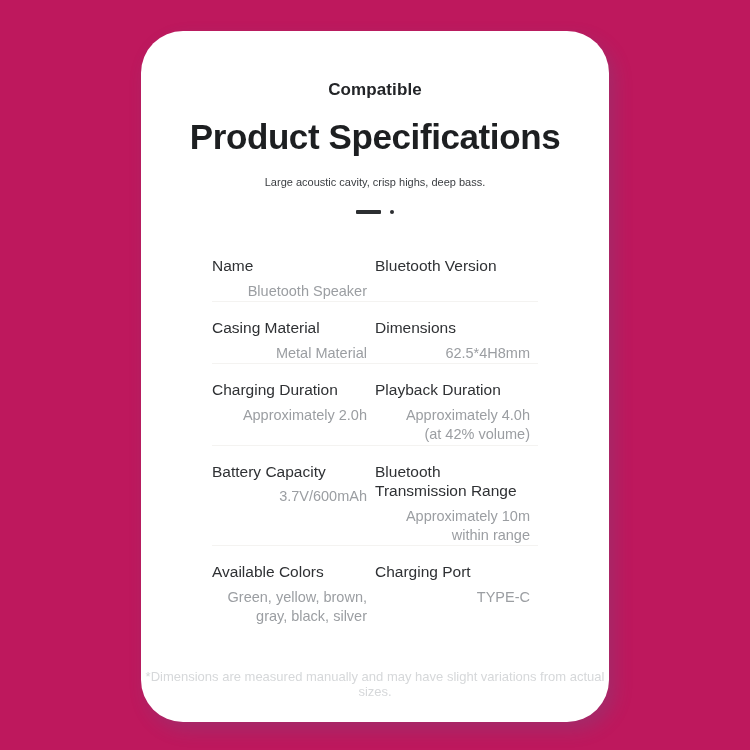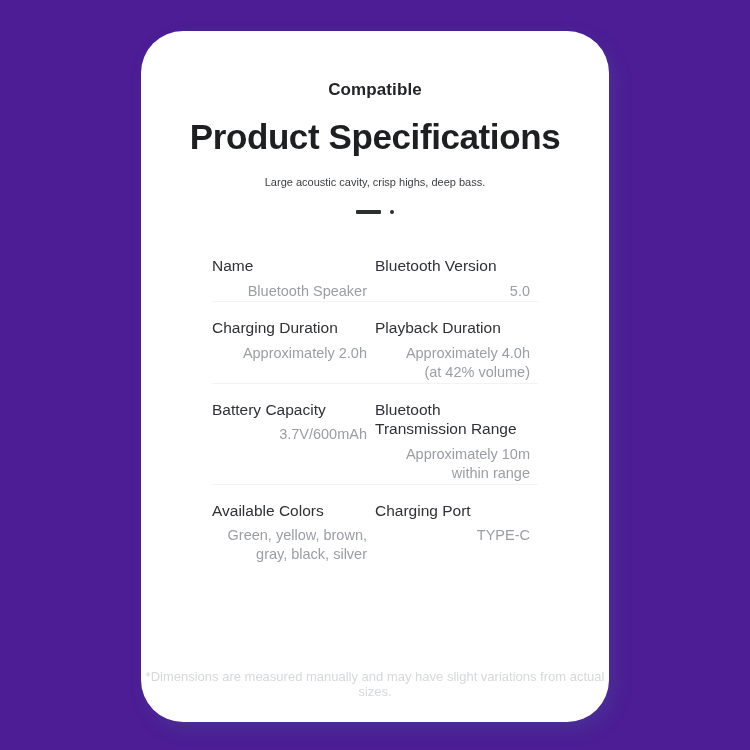--- a/index.html
+++ b/index.html
@@ -11,21 +11,21 @@
     height: 750px;
     background: #c8dbeb;
     font-family: "Liberation Sans", sans-serif;
     overflow: hidden;
   }
 
   .page {
     position: relative;
     width: 750px;
     height: 750px;
-    background: #4c1d95;
+    background: #be185d;
     text-decoration: underline;
   }
 
   
   .spec-card {
     position: absolute;
     left: 141px;
     top: 31px;
     width: 468px;
     height: 691px;
@@ -151,24 +151,33 @@
 
     <div class="spec-table">
 
       <div class="spec-row">
         <div class="spec-cell">
           <div class="spec-label">Name</div>
           <div class="spec-value">Bluetooth Speaker</div>
         </div>
         <div class="spec-cell">
           <div class="spec-label">Bluetooth Version</div>
-          <div class="spec-value">5.0</div>
-        </div>
-      </div>
-
+        </div>
+      </div>
+
+      <div class="spec-row">
+        <div class="spec-cell">
+          <div class="spec-label">Casing Material</div>
+          <div class="spec-value">Metal Material</div>
+        </div>
+        <div class="spec-cell">
+          <div class="spec-label">Dimensions</div>
+          <div class="spec-value">62.5*4H8mm</div>
+        </div>
+      </div>
 
       <div class="spec-row">
         <div class="spec-cell">
           <div class="spec-label">Charging Duration</div>
           <div class="spec-value">Approximately 2.0h</div>
         </div>
         <div class="spec-cell">
           <div class="spec-label">Playback Duration</div>
           <div class="spec-value">Approximately 4.0h
 (at 42% volume)</div>

